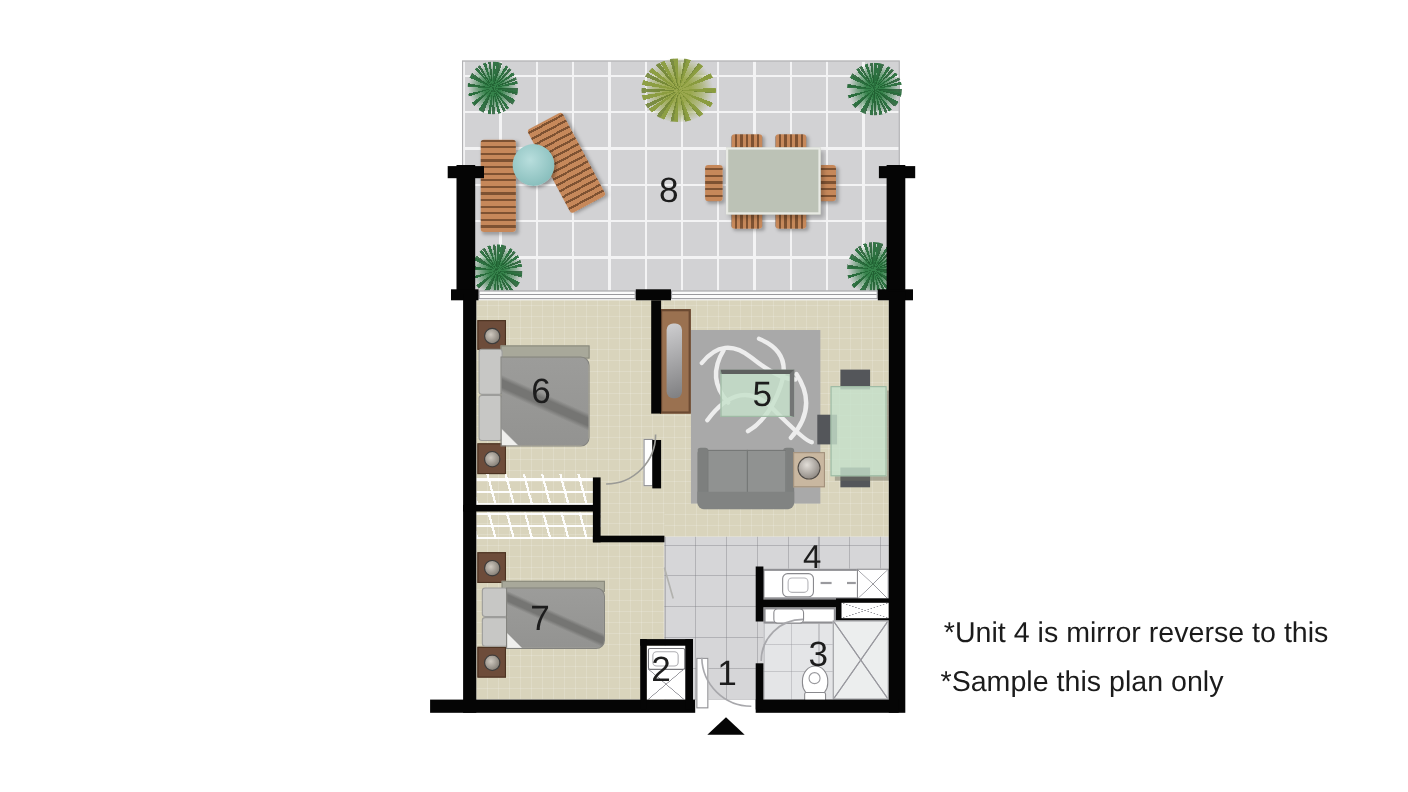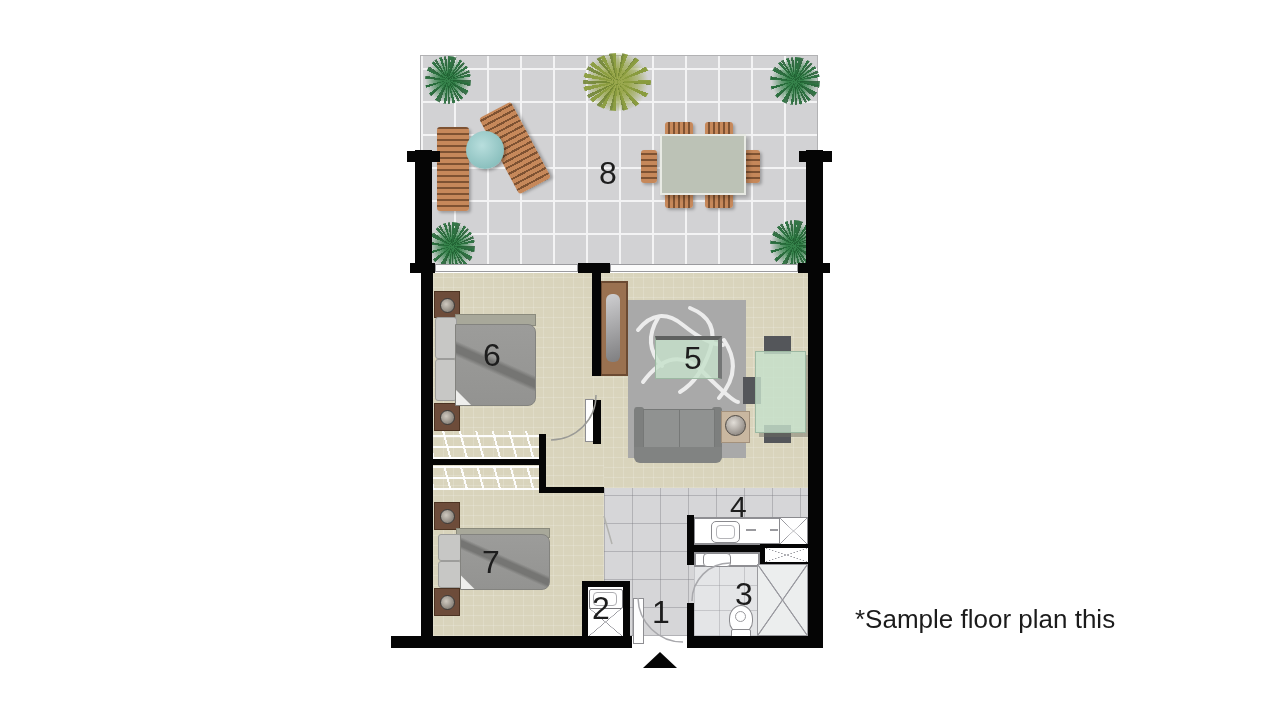--- a/index.html
+++ b/index.html
@@ -245,15 +245,16 @@
     <path d="M 551 440 A 45 45 0 0 0 596 395" fill="none" stroke="#9a9a96" stroke-width="1.5"></path>
     <path d="M 638 598 A 45 45 0 0 0 683 642" fill="none" stroke="#a8a8ac" stroke-width="1.5"></path>
     <path d="M 692 601 A 38 38 0 0 1 730 563" fill="none" stroke="#a8a8ac" stroke-width="1.5"></path>
     <line x1="604" y1="516" x2="612" y2="544" stroke="#b2b2ae" stroke-width="1.5"></line>
   </svg>
 
   <div class="abs" style="left:643px;top:652px;width:0;height:0;
        border-left:17px solid rgba(0,0,0,0);border-right:17px solid rgba(0,0,0,0);
        border-bottom:16px solid #050505;"></div>
 
-  <div class="note" style="left:855px;top:604px;">*Sample floor plan this</div>
+  <div class="note" style="left:858px;top:560px;">*Unit 4 is mirror reverse to this</div>
+  <div class="note" style="left:855px;top:604px;">*Sample this plan only</div>
 
 </div>
 
 </body></html>

